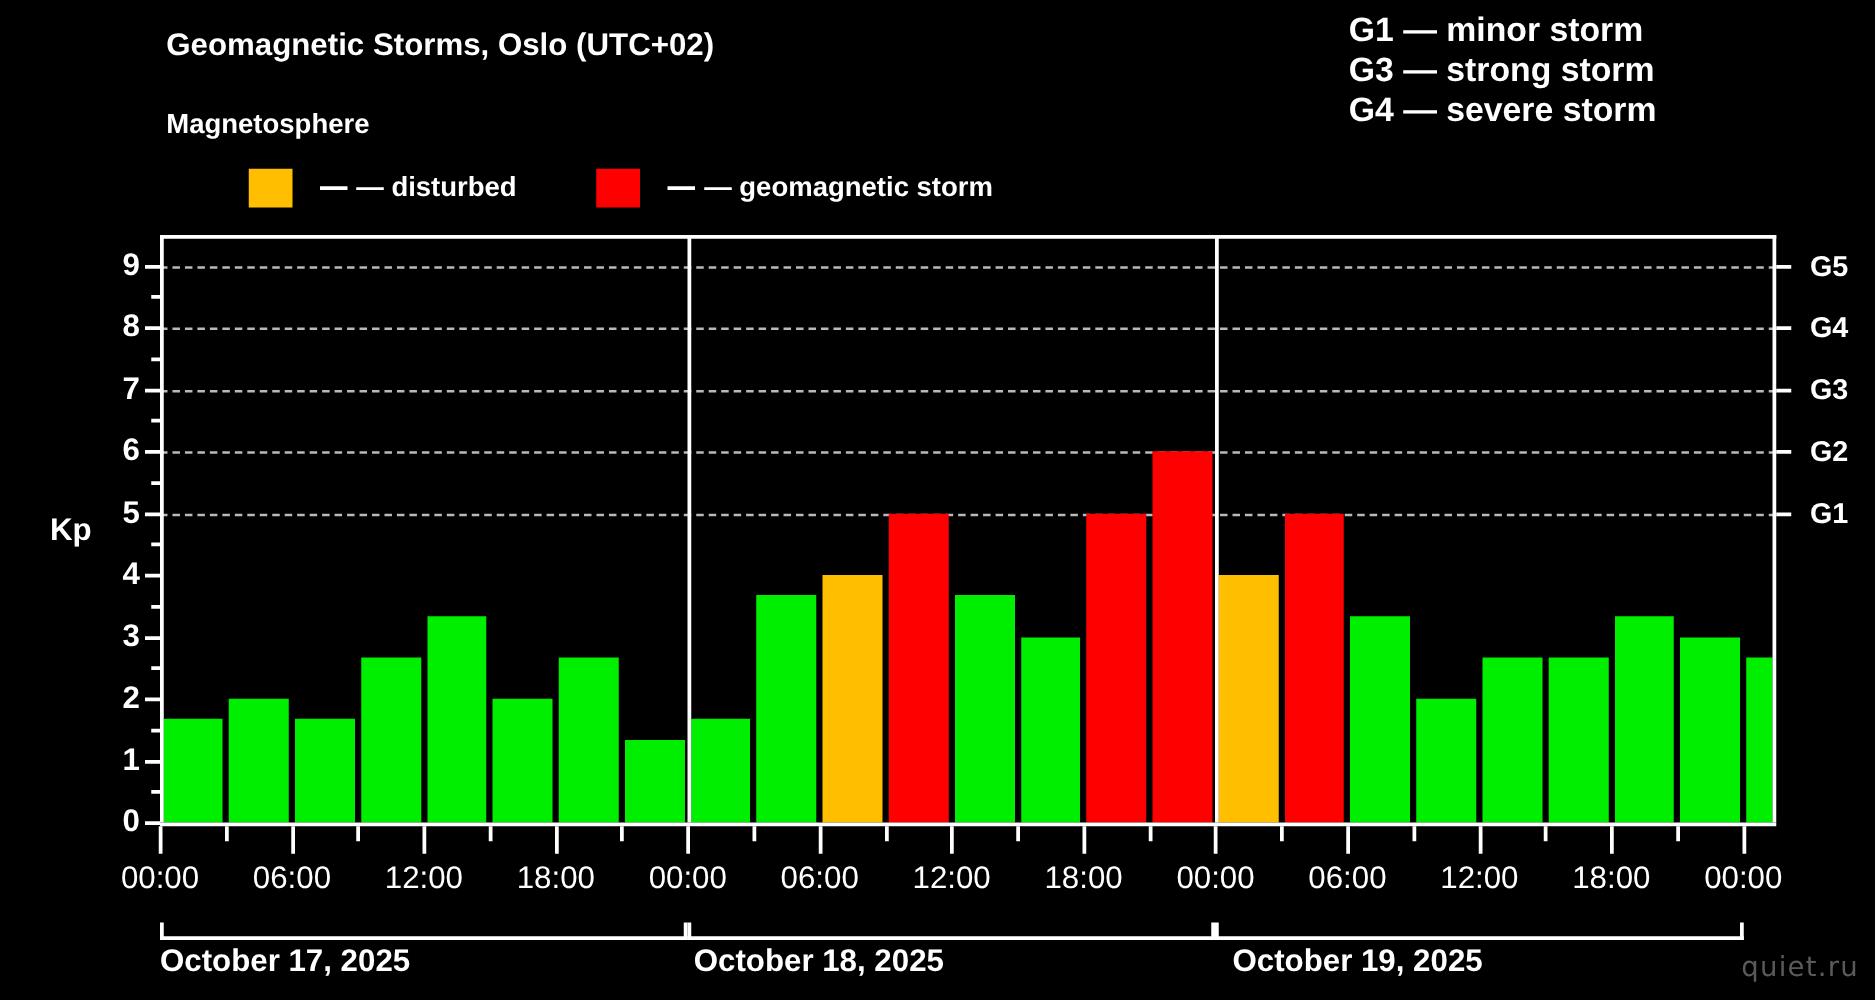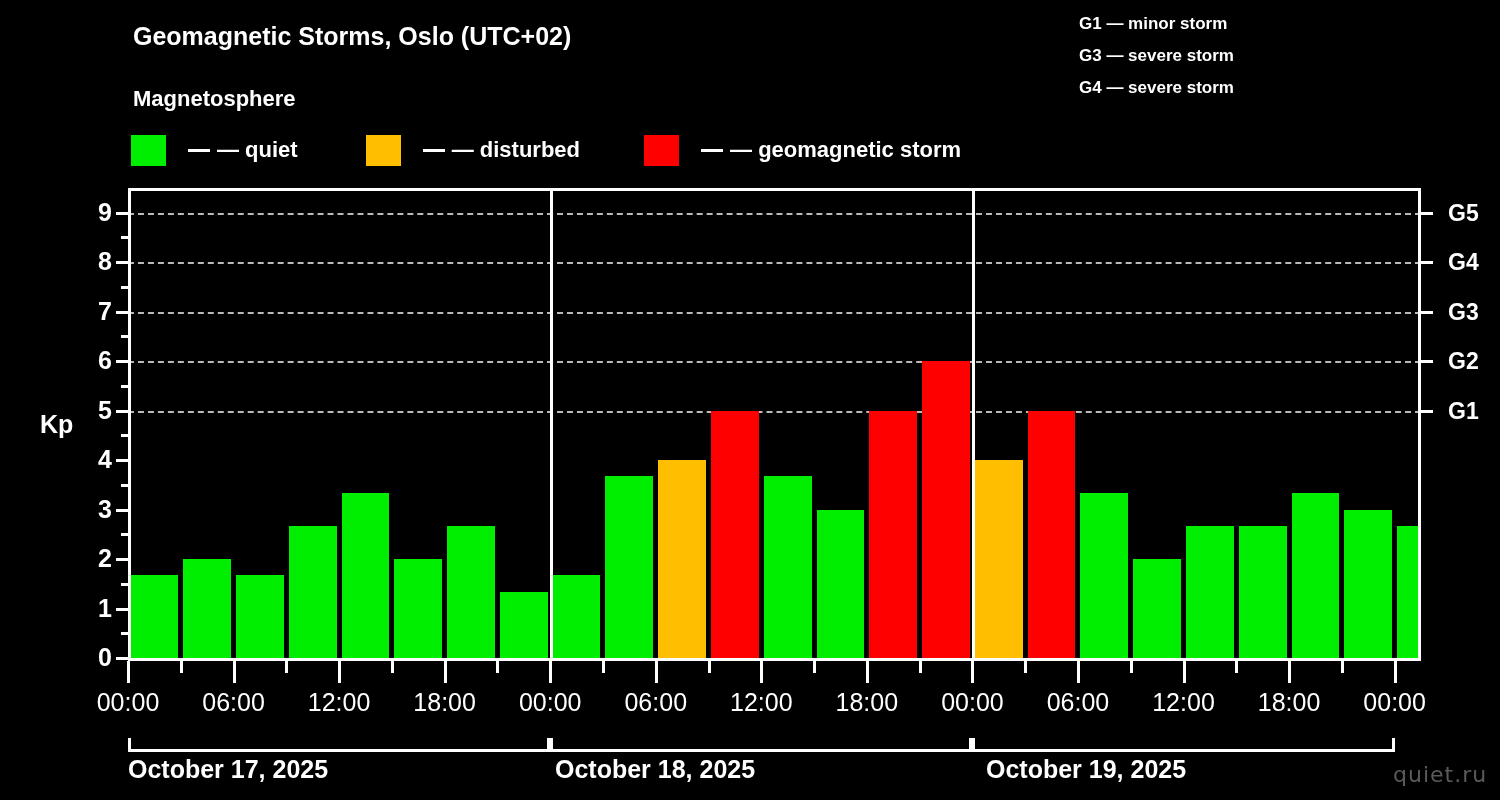--- a/index.html
+++ b/index.html
@@ -71,21 +71,21 @@
 
   
   #gscale-key {
     position: absolute;
     left: 1079px;
     top: 8px;
     display: flex;
     flex-direction: column;
   }
   .gscale-line {
-    font-size: 17px;
+    font-size: 27px;
     font-weight: bold;
     line-height: 32px;
     white-space: nowrap;
   }
 
   
   #plot {
     position: absolute;
     left: 128px;
     top: 188px;
@@ -233,42 +233,37 @@
   }
 </style>
 </head>
 <body>
 
 <div id="chart-title">Geomagnetic Storms, Oslo (UTC+02)</div>
 
 <div id="legend-heading">Magnetosphere</div>
 
 <div id="legend-row">
-  <div class="legend-entry">
-    <span class="legend-swatch" style="background:#00ee00"></span>
-    <span class="legend-dash"></span>
-    <span class="legend-text">— quiet</span>
-  </div>
   <span class="legend-gap-1"></span>
   <div class="legend-entry">
     <span class="legend-swatch" style="background:#ffbf00"></span>
     <span class="legend-dash"></span>
     <span class="legend-text">— disturbed</span>
   </div>
   <span class="legend-gap-2"></span>
   <div class="legend-entry">
     <span class="legend-swatch" style="background:#ff0000"></span>
     <span class="legend-dash"></span>
     <span class="legend-text">— geomagnetic storm</span>
   </div>
 </div>
 
 <div id="gscale-key">
   <div class="gscale-line">G1 — minor storm</div>
-  <div class="gscale-line">G3 — severe storm</div>
+  <div class="gscale-line">G3 — strong storm</div>
   <div class="gscale-line">G4 — severe storm</div>
 </div>
 
 <div id="y-axis-title">Kp</div>
 
 <div id="plot">
   <div id="gridlines">
       <div class="gridline" style="top: 222.632px;"></div>
       <div class="gridline" style="top: 173.158px;"></div>
       <div class="gridline" style="top: 123.684px;"></div>

